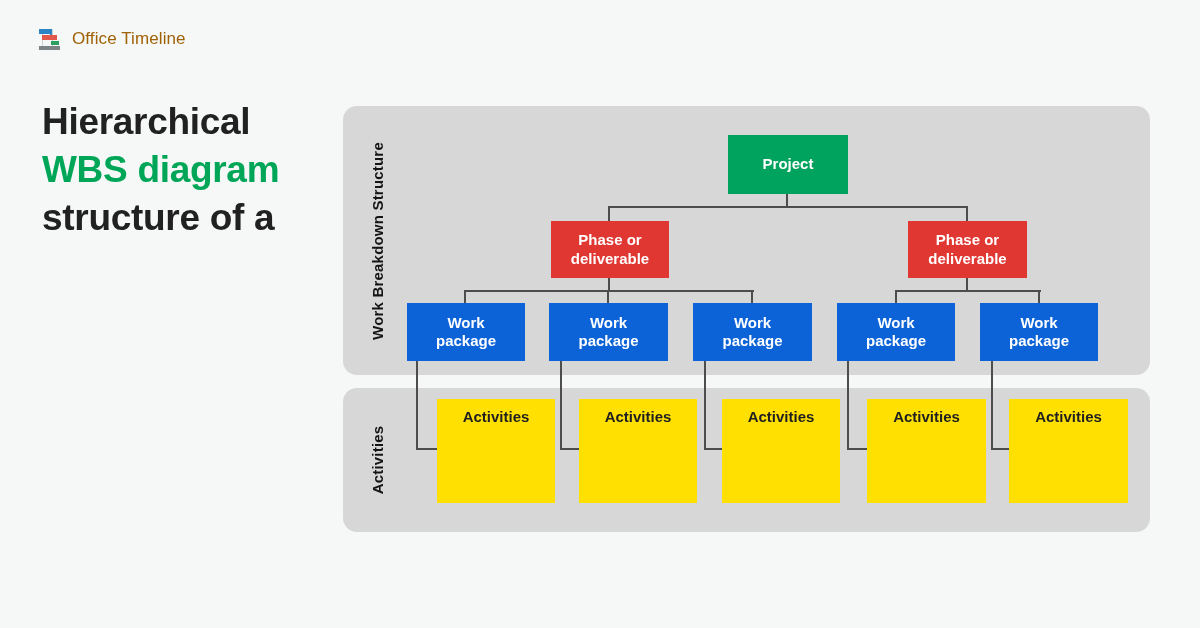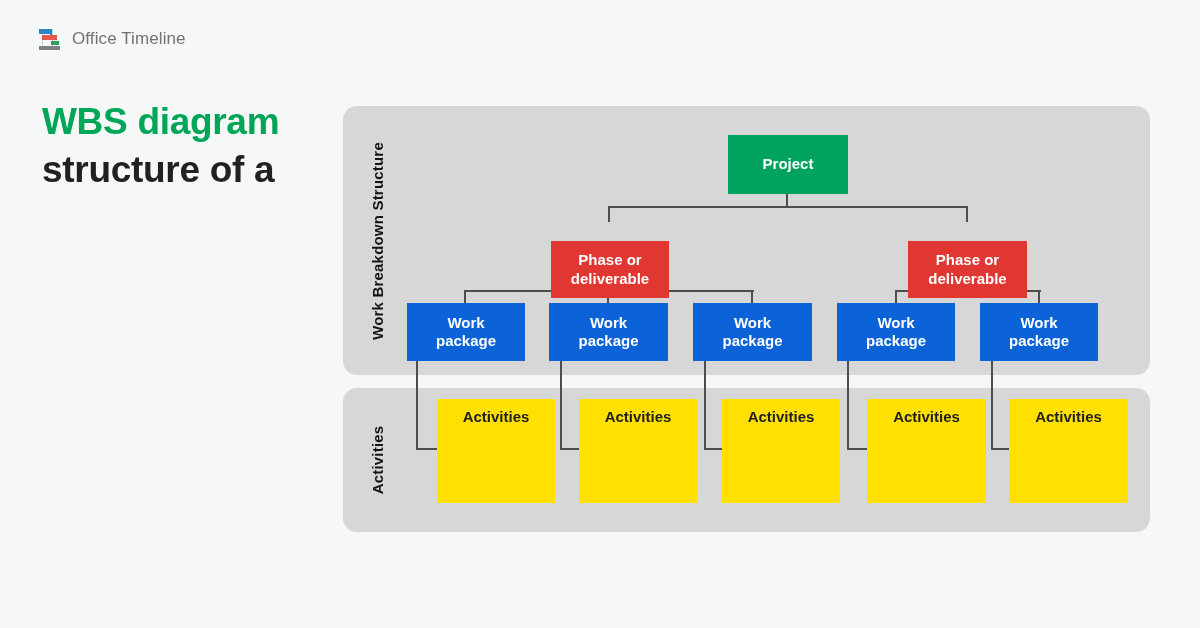--- a/index.html
+++ b/index.html
@@ -14,40 +14,40 @@
   .logo{position:absolute;left:38px;top:27px;display:flex;align-items:center;gap:10px;}
   .logo-icon{position:relative;width:24px;height:24px;display:inline-block;}
   .logo-icon i{position:absolute;display:block;}
   .li-grid1{left:4px;top:2px;width:1px;height:17px;background:#ccd3d6;}
   .li-grid2{left:14px;top:2px;width:1px;height:17px;background:#ccd3d6;}
   .li-b1{left:1px;top:2px;width:13px;height:5px;background:#2b84c4;}
   .li-b1v{left:12px;top:2px;width:2px;height:11px;background:#2b84c4;}
   .li-b2{left:4px;top:8px;width:15px;height:5px;background:#e2594b;}
   .li-b3{left:13px;top:14px;width:8px;height:4px;background:#2ca05e;}
   .li-b4{left:1px;top:19px;width:21px;height:4px;background:#7d8285;}
-  .logo-text{font-size:17px;color:#737373;letter-spacing:0.1px;}
+  .logo-text{font-size:17px;color:#a16207;letter-spacing:0.1px;}
   
   .title{position:absolute;left:42px;top:98px;margin:0;font-size:37px;line-height:48px;
          font-weight:700;color:#212121;letter-spacing:-0.3px;}
   .title .t-line{display:block;}
   .title .accent{color:#00a658;}
   
   .panel{position:absolute;background:#d7d7d7;border-radius:14px;}
   .wbs-panel{left:343px;top:106px;width:807px;height:269px;}
   .act-panel{left:343px;top:388px;width:807px;height:144px;}
   .v-label{position:absolute;left:34px;top:50%;transform:translate(-50%,-50%) rotate(-90deg);
            white-space:nowrap;font-size:15px;font-weight:700;color:#141414;letter-spacing:0.2px;}
   
   .ln{position:absolute;background:#4d4d4d;}
   
   .node{position:absolute;display:flex;flex-direction:column;align-items:center;justify-content:center;
         text-align:center;font-size:15px;font-weight:700;line-height:1.22;color:#ffffff;box-sizing:border-box;}
   .node span{display:block;}
   .project{left:728px;top:135px;width:120px;height:59px;background:#00a35e;}
-  .phase{top:221px;width:118px;height:57px;background:#e03732;margin-top:20px;}
+  .phase{top:221px;width:118px;height:57px;background:#e03732;}
   .phase-1{left:551px;}
   .phase-2{left:908px;width:119px;}
   .wp{top:303px;height:58px;background:#0c63d8;}
   .wp-1{left:407px;width:118px;}
   .wp-2{left:549px;width:119px;}
   .wp-3{left:693px;width:119px;}
   .wp-4{left:837px;width:118px;}
   .wp-5{left:980px;width:118px;}
   .act{top:399px;width:118px;height:104px;background:#ffe000;color:#1f1f1f;
        justify-content:flex-start;padding-top:9px;}
@@ -69,20 +69,21 @@
       <i class="li-b1"></i>
         <i class="li-b1v"></i>
         <i class="li-b2"></i>
         <i class="li-b3"></i>
         <i class="li-b4"></i>
     </span>
     <span class="logo-text">Office Timeline</span>
   </header>
 
   <h1 class="title">
+    <span class="t-line">Hierarchical</span>
     <span class="t-line accent">WBS diagram</span>
     <span class="t-line">structure of a</span>
   </h1>
 
   <section class="panel wbs-panel">
     <span class="v-label">Work Breakdown Structure</span>
   </section>
   <section class="panel act-panel">
     <span class="v-label">Activities</span>
   </section>

